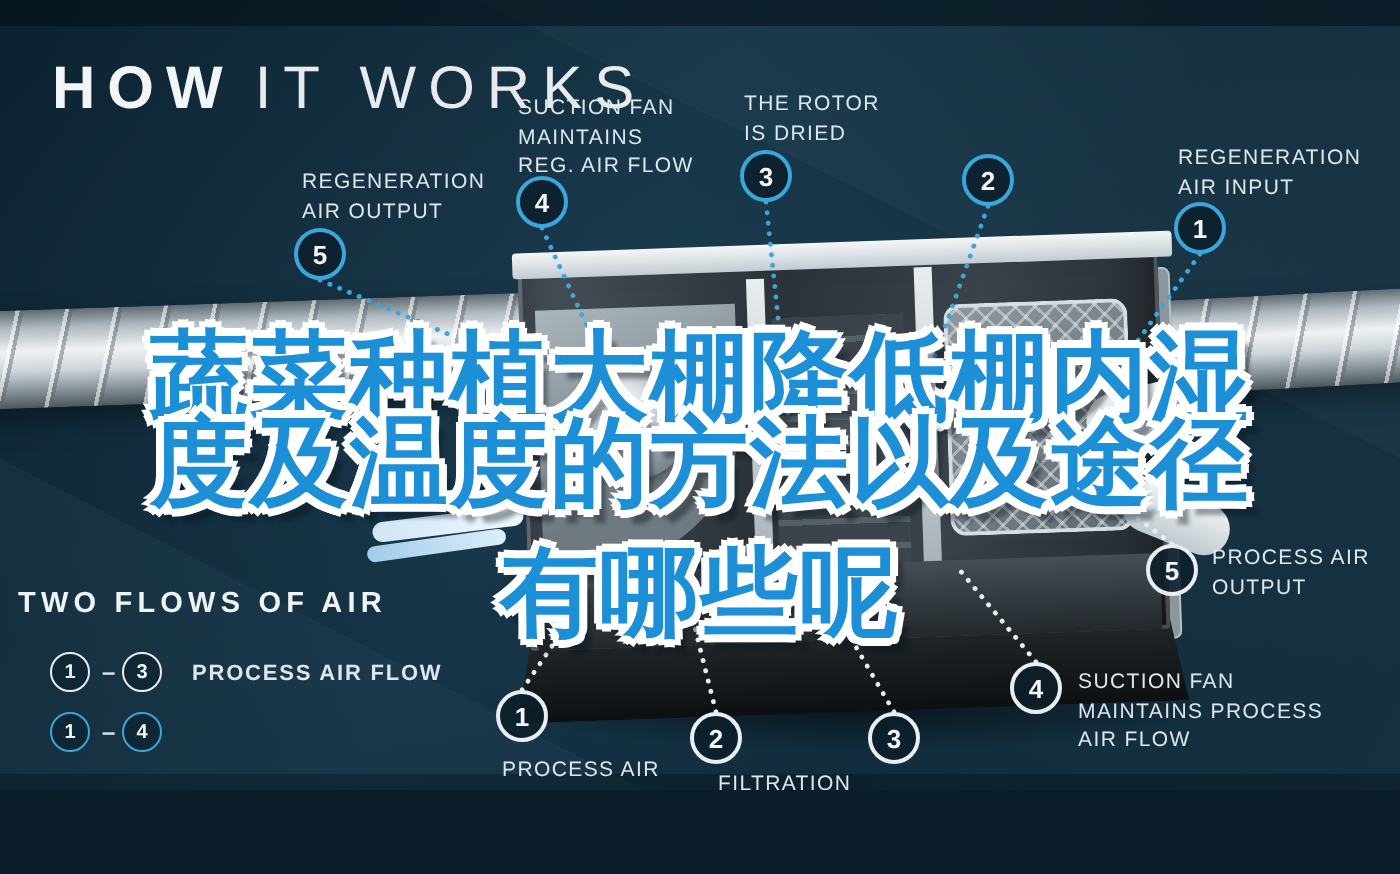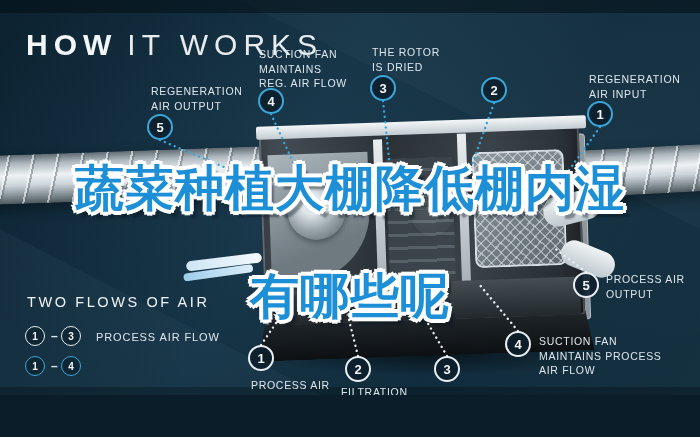--- a/index.html
+++ b/index.html
@@ -92,29 +92,29 @@
       -3px -3px 0 #fff, 3px -3px 0 #fff, -3px 3px 0 #fff, 3px 3px 0 #fff,
       -4px 0 0 #fff, 4px 0 0 #fff, 0 -4px 0 #fff, 0 4px 0 #fff,
       6px 7px 2px rgba(8,20,30,.40);}
   .hl1{top:156px;} .hl2{top:199px;} .hl3{top:264px;}
   .swoosh{position:absolute;left:186px;top:257px;width:76px;height:10px;z-index:29;
     background:linear-gradient(90deg,#cfe6f5,#f2f9fd);border-radius:6px;transform:rotate(-7deg);}
   .swoosh::after{content:"";position:absolute;left:-4px;top:11px;width:70px;height:8px;
     background:linear-gradient(90deg,#9fcdea,#dceef9);border-radius:6px;transform:rotate(-1deg);}
 
   
-  .legend-head{position:absolute;left:27px;top:294px;color:#eef3f6;font-size:14.5px;
-    font-weight:400;letter-spacing:2.6px;}
+  .legend-head{position:absolute;left:9px;top:294px;color:#eef3f6;font-size:14.5px;
+    font-weight:700;letter-spacing:2.6px;}
   .lg-badge{position:absolute;width:20px;height:20px;border-radius:50%;box-sizing:border-box;
     display:flex;align-items:center;justify-content:center;
     color:#f2f6f8;font-size:10px;font-weight:700;background:rgba(12,31,43,.6);}
   .lg-badge.white{border:1.5px solid #e9eef2;}
   .lg-badge.cyan{border:1.5px solid #3aa6da;}
   .lg-sep{position:absolute;color:#dde6ec;font-size:12px;font-weight:700;}
-  .lg-lbl{position:absolute;color:#dde6ec;font-size:11px;font-weight:400;letter-spacing:.9px;}
+  .lg-lbl{position:absolute;color:#dde6ec;font-size:11px;font-weight:700;letter-spacing:.9px;}
 </style>
 </head>
 <body>
 
 <div id="canvas">
   <div class="diag1"></div>
   <div class="diag2"></div>
   <div class="topstrip"></div>
   <div class="botstrip"></div>
 
@@ -171,21 +171,21 @@
 AIR INPUT</div>
 
   <div class="badge cyan" style="left:147px;top:114px">5</div>
   <div class="badge cyan" style="left:258px;top:88px">4</div>
   <div class="badge cyan" style="left:370px;top:75px">3</div>
   <div class="badge cyan" style="left:481px;top:77px">2</div>
   <div class="badge cyan" style="left:587px;top:101px">1</div>
 
   <div class="lbl" style="left:251px;top:378px">PROCESS AIR
 INPUT</div>
-  <div class="lbl" style="left:341px;top:385px">FILTRATION</div>
+  <div class="lbl" style="left:359px;top:385px">FILTRATION</div>
   <div class="lbl" style="left:539px;top:334px">SUCTION FAN
 MAINTAINS PROCESS
 AIR FLOW</div>
   <div class="lbl" style="left:606px;top:272px">PROCESS AIR
 OUTPUT</div>
 
   <div class="badge white" style="left:248px;top:345px">1</div>
   <div class="badge white" style="left:345px;top:356px">2</div>
   <div class="badge white" style="left:434px;top:356px">3</div>
   <div class="badge white" style="left:505px;top:331px">4</div>
@@ -195,14 +195,15 @@
   <div class="lg-badge white" style="left:25px;top:326px">1</div>
   <div class="lg-sep" style="left:51px;top:329px">–</div>
   <div class="lg-badge white" style="left:61px;top:326px">3</div>
   <div class="lg-lbl" style="left:96px;top:331px">PROCESS AIR FLOW</div>
   <div class="lg-badge cyan" style="left:25px;top:356px">1</div>
   <div class="lg-sep" style="left:51px;top:359px">–</div>
   <div class="lg-badge cyan" style="left:61px;top:356px">4</div>
 
   <div class="swoosh"></div>
   <div class="headline hl1">蔬菜种植大棚降低棚内湿</div>
+  <div class="headline hl2">度及温度的方法以及途径</div>
   <div class="headline hl3">有哪些呢</div>
 </div>
 
 </body></html>

